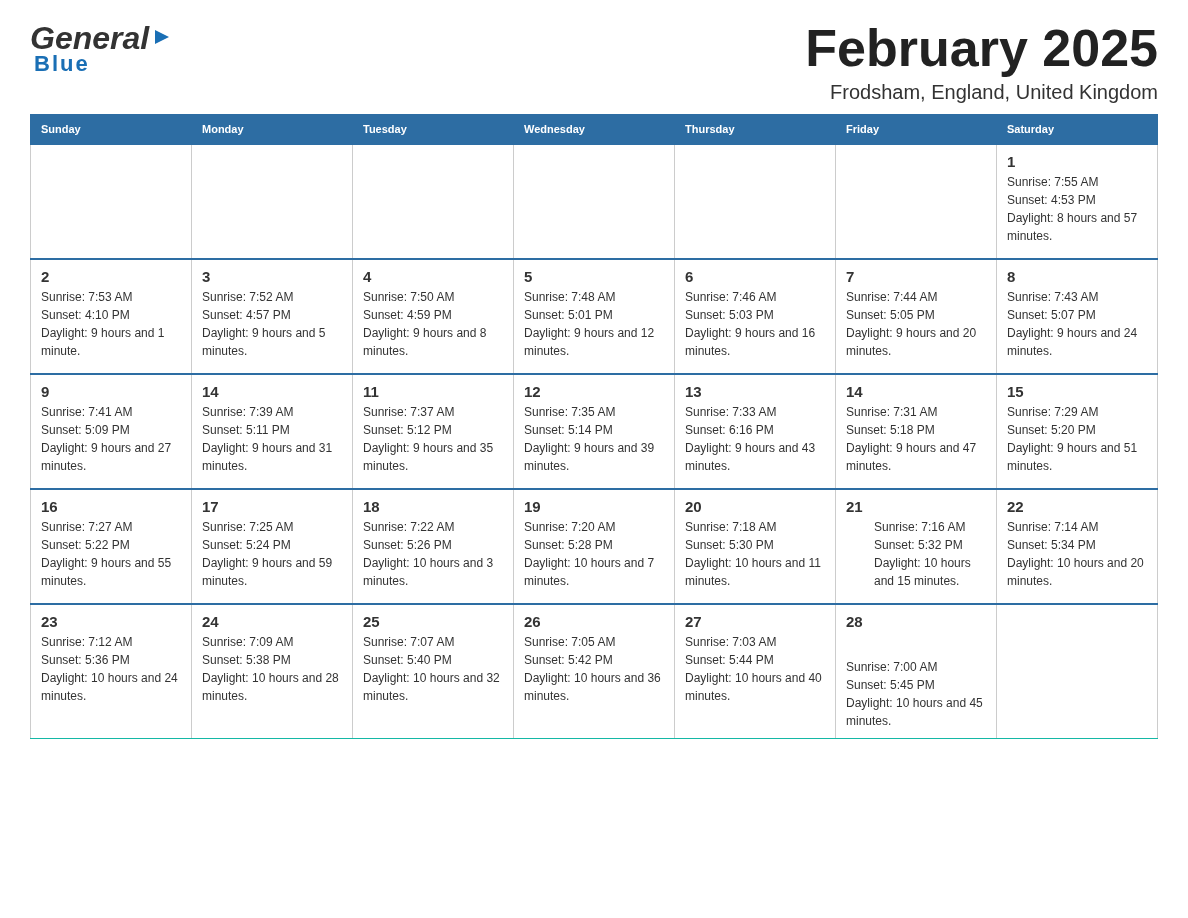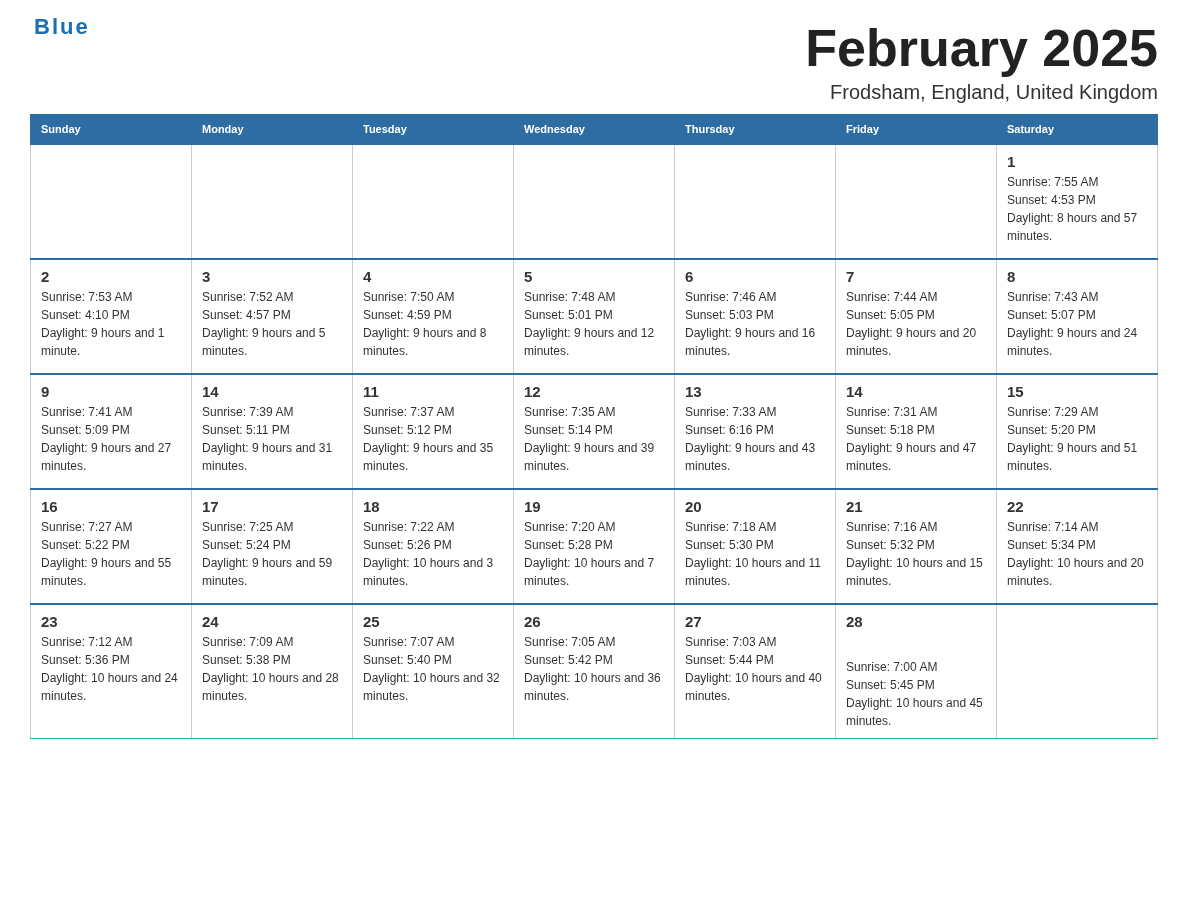--- a/index.html
+++ b/index.html
@@ -73,20 +73,28 @@
     }
     tbody tr:last-child td {
       border-bottom: 1px solid #14b8a6;
     }
   </style>
 </head>
 <body>
 
 <div class="header">
   <div class="logo">
+    <div style="display:flex; align-items:center;">
+      <span style="font-size:32px; font-weight:bold; color:#333; font-style:italic;">General</span>
+      <span style="display:inline-block; position:relative; margin-left:2px;">
+        <svg width="22" height="22" viewBox="0 0 22 22">
+          <polygon points="4,4 18,11 4,18" fill="#1a6fb5"></polygon>
+        </svg>
+      </span>
+    </div>
     <div style="display:flex; align-items:center; margin-top:-6px; margin-left:4px;">
       <span style="font-size:22px; font-weight:bold; color:#1a6fb5; letter-spacing:2px;">Blue</span>
     </div>
   </div>
   <div class="title-area">
     <div class="month-title">February 2025</div>
     <div class="location">Frodsham, England, United Kingdom</div>
   </div>
 </div>
 
@@ -231,21 +239,21 @@
 Daylight: 10 hours and 7 minutes.</div>
         </td>
         <td>
           <span class="day-num">20</span>
           <div class="day-info" style="white-space: pre-line;">Sunrise: 7:18 AM
 Sunset: 5:30 PM
 Daylight: 10 hours and 11 minutes.</div>
         </td>
         <td>
           <span class="day-num">21</span>
-          <div class="day-info" style="white-space: pre-line;">Sunrise: 7:16 AM
+          <div class="day-info" style="white-space: pre-line; margin-left: 28px;">Sunrise: 7:16 AM
 Sunset: 5:32 PM
 Daylight: 10 hours and 15 minutes.</div>
         </td>
         <td>
           <span class="day-num">22</span>
           <div class="day-info" style="white-space: pre-line;">Sunrise: 7:14 AM
 Sunset: 5:34 PM
 Daylight: 10 hours and 20 minutes.</div>
         </td>
       </tr>

